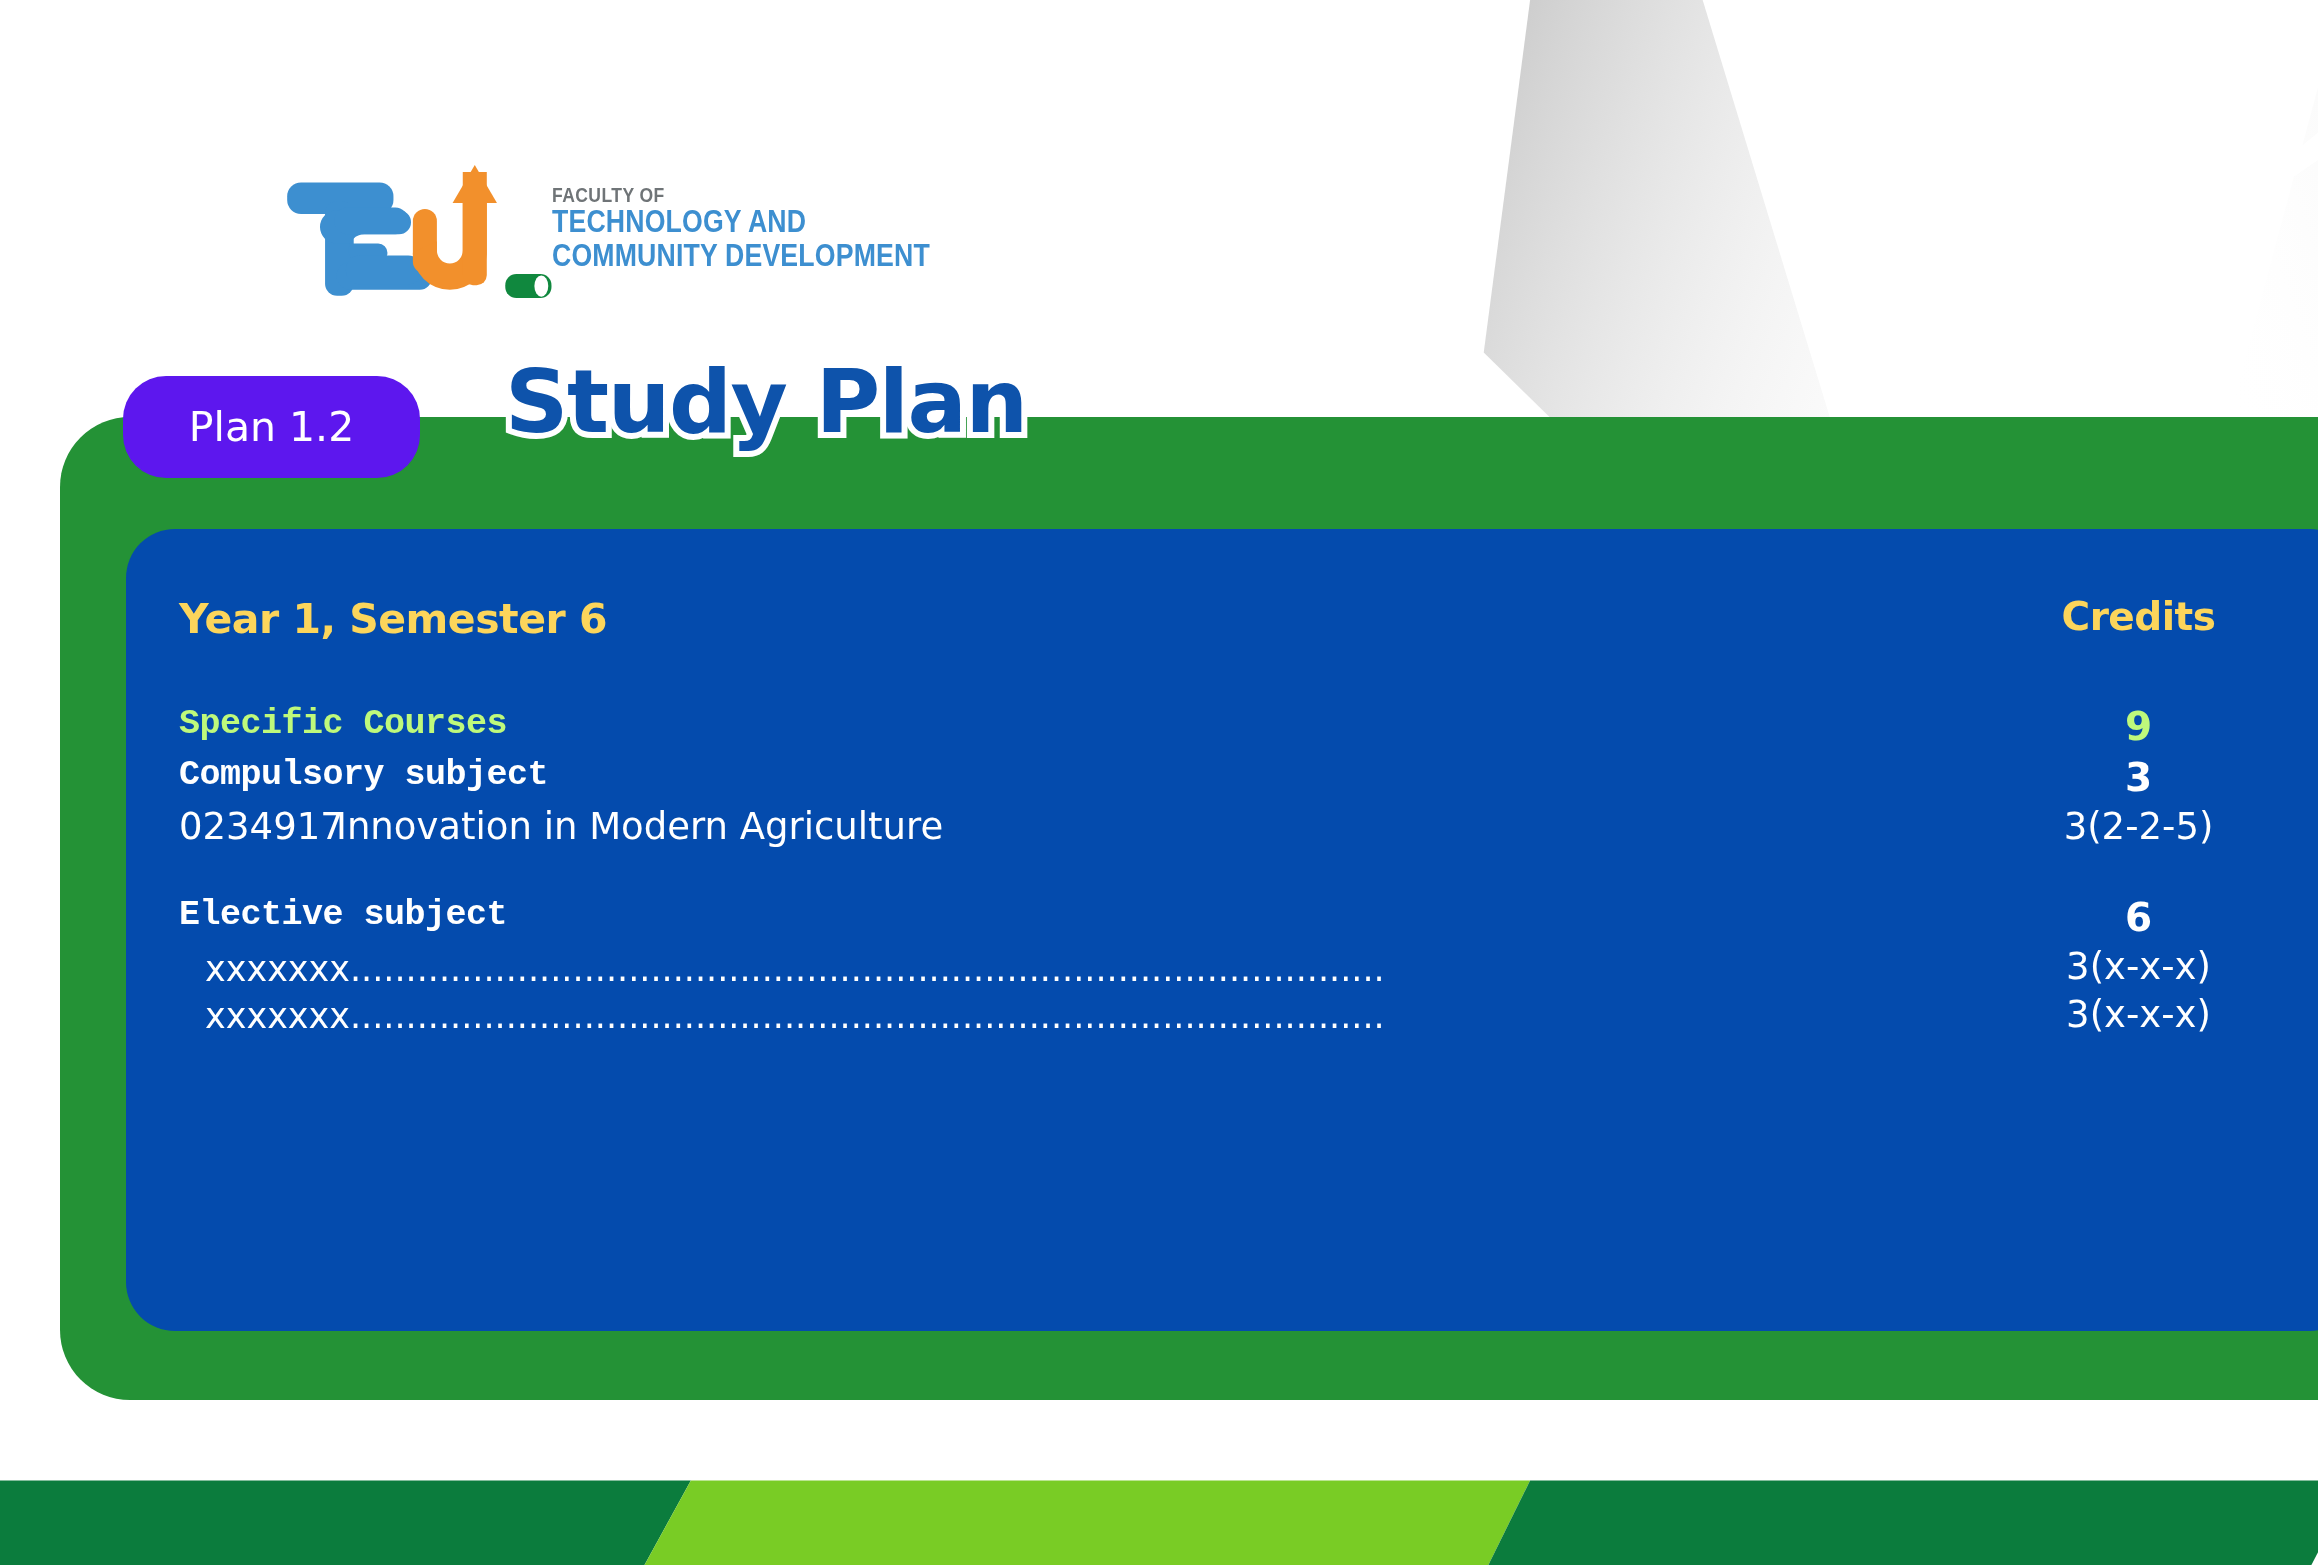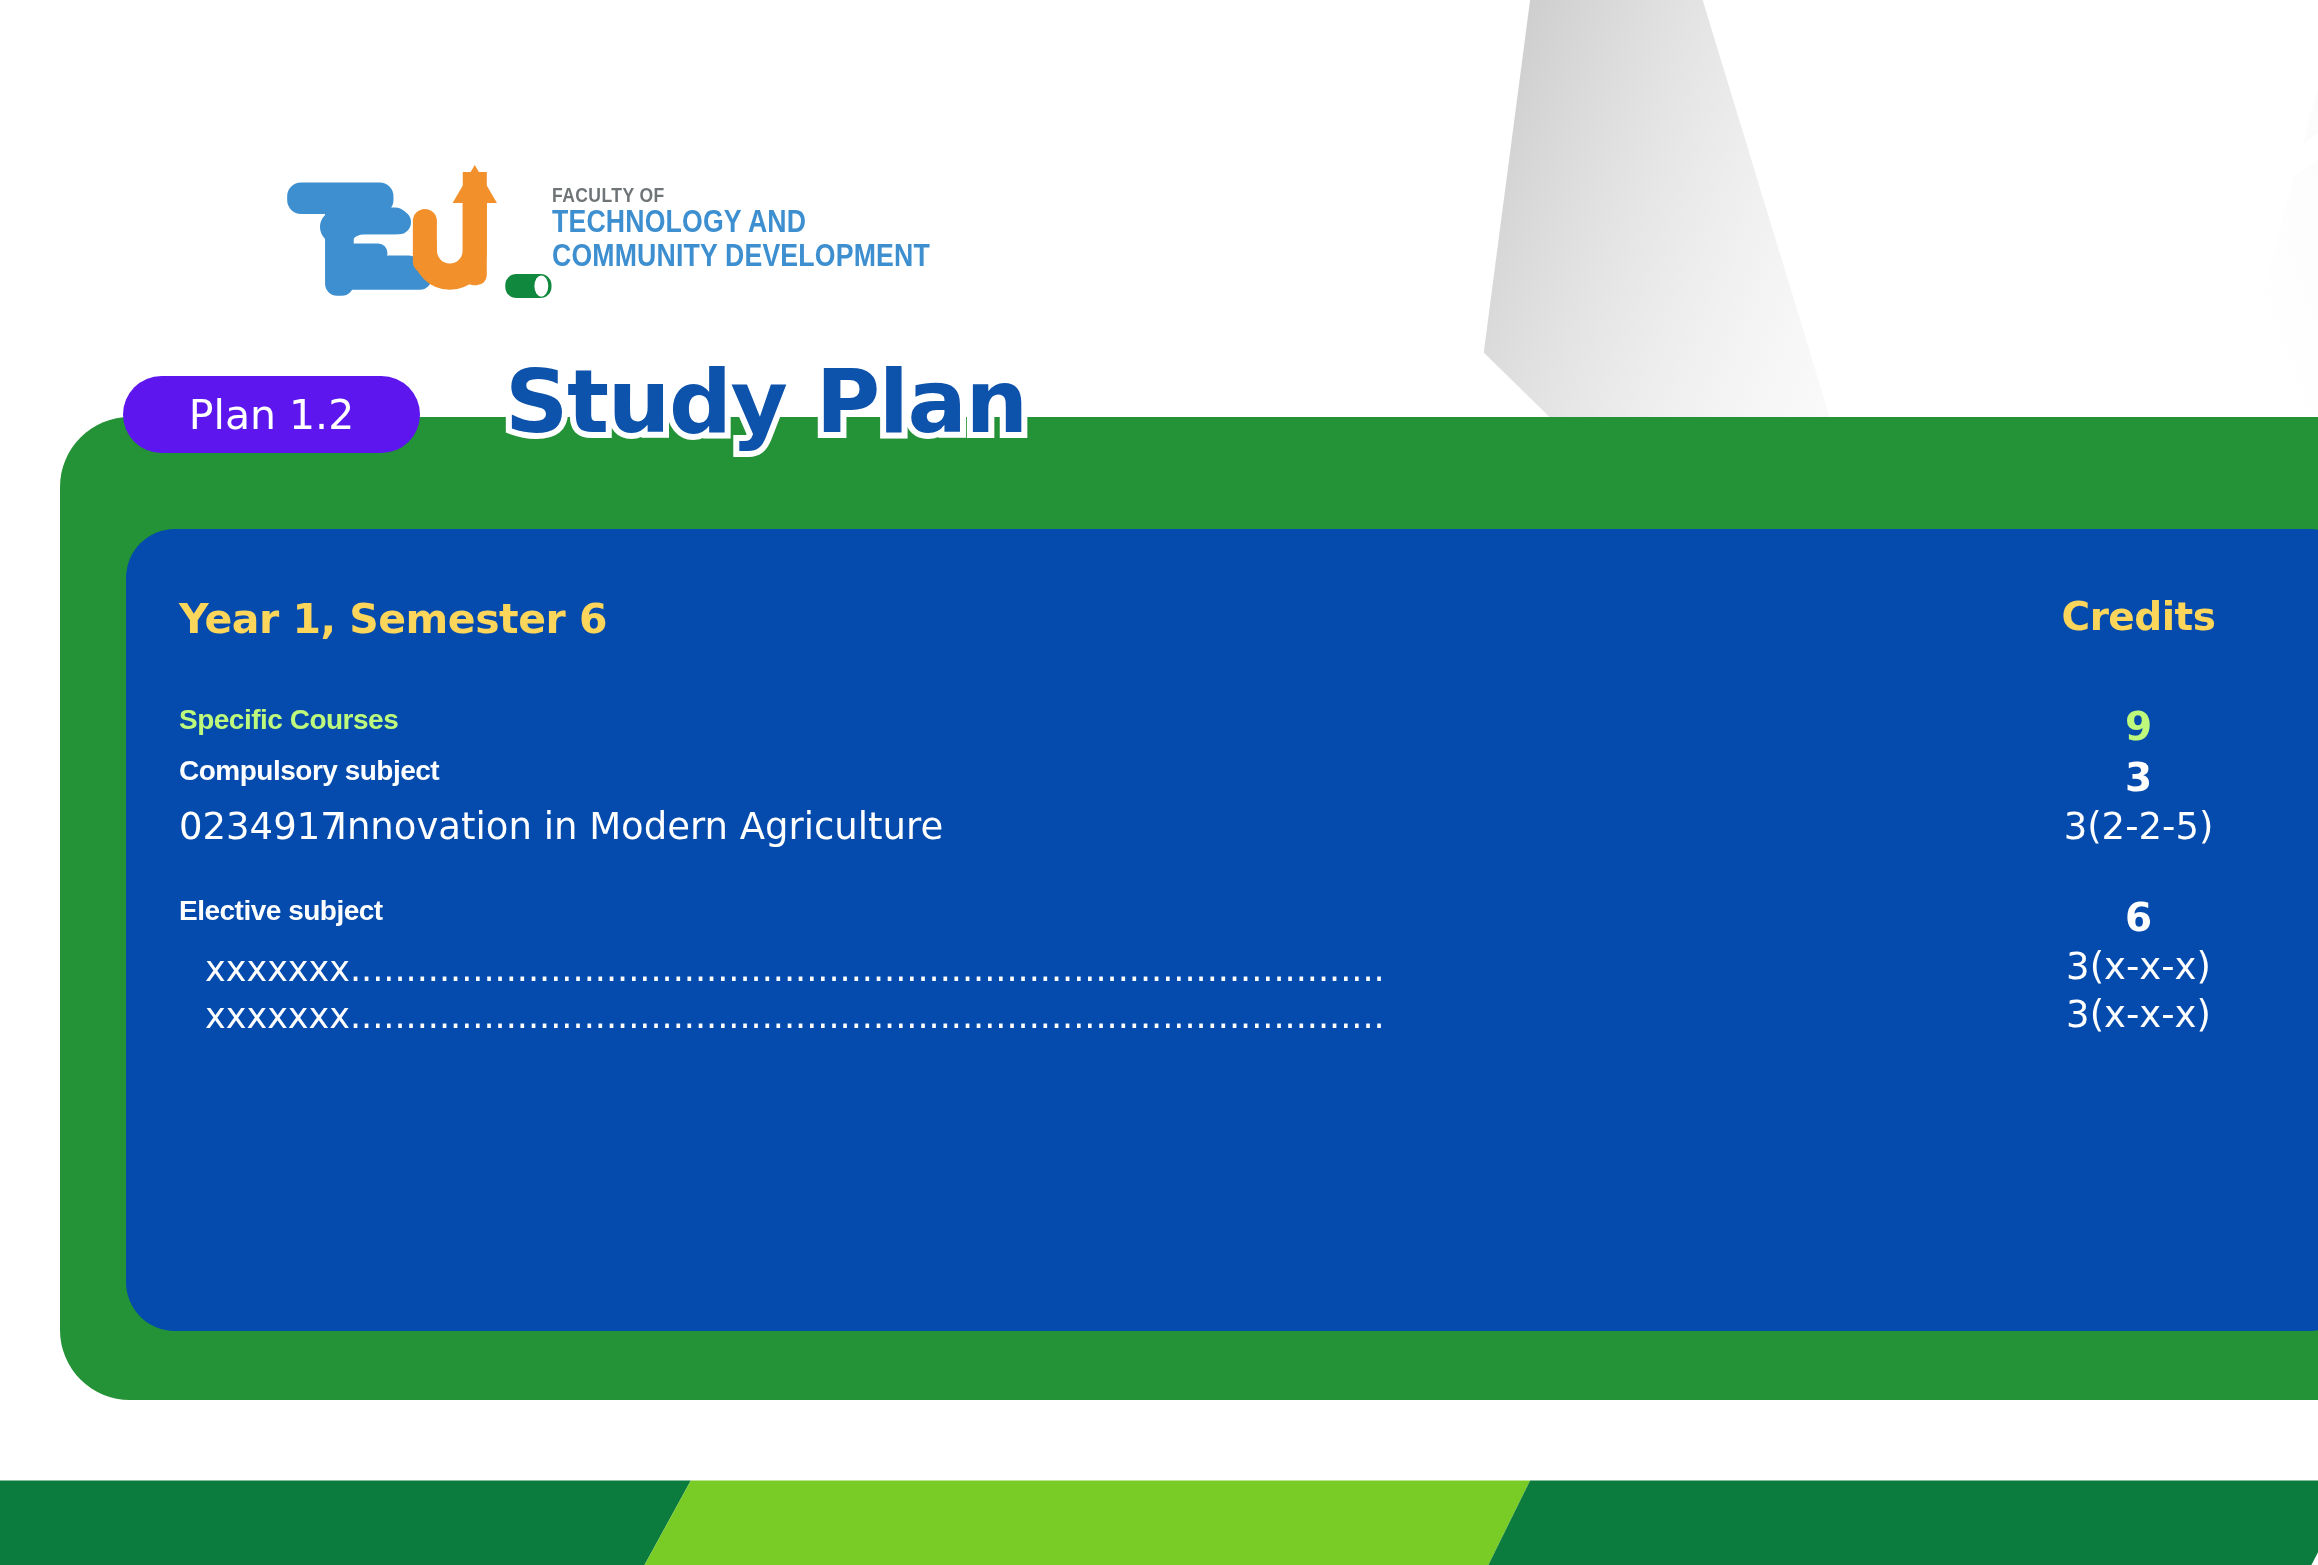--- a/index.html
+++ b/index.html
@@ -41,21 +41,21 @@
     color:#0e53ab;
     -webkit-text-stroke:12px #ffffff;
     paint-order:stroke fill;
     z-index:6;
     white-space:nowrap;
   }
 
   
   .badge{
     position:absolute;left:123px;top:376px;
-    width:297px;height:77px;
+    width:297px;height:102px;
     background:#5d17ee;
     border-radius:43px;
     z-index:7;
     display:flex;align-items:center;justify-content:center;
   }
   .badge-label{
     font-family:"DejaVu Sans", sans-serif;
     font-size:41px;font-weight:400;color:#ffffff;letter-spacing:0px;
   }
 
@@ -72,22 +72,22 @@
     position:absolute;left:126px;top:529px;
     width:2233px;height:802px;
     background:#044bad;
     border-radius:49px;
     z-index:4;
     box-sizing:border-box;
     padding:0;
   }
 
   .sec-title{
-    font-family:Liberation Sans, sans-serif;
-    font-weight:700;font-size:28px;letter-spacing:-0.5px;
+    font-family:Liberation Mono, monospace;
+    font-weight:700;font-size:35px;letter-spacing:-0.5px;
   }
   .sec-green{color:#bef97b;}
   .sec-white{color:#ffffff;}
 
   .course-line{
     font-family:"DejaVu Sans", sans-serif;
     font-weight:400;font-size:37px;color:#ffffff;letter-spacing:0px;white-space:pre;
   }
   .elective-line{
     font-family:"DejaVu Sans", sans-serif;

